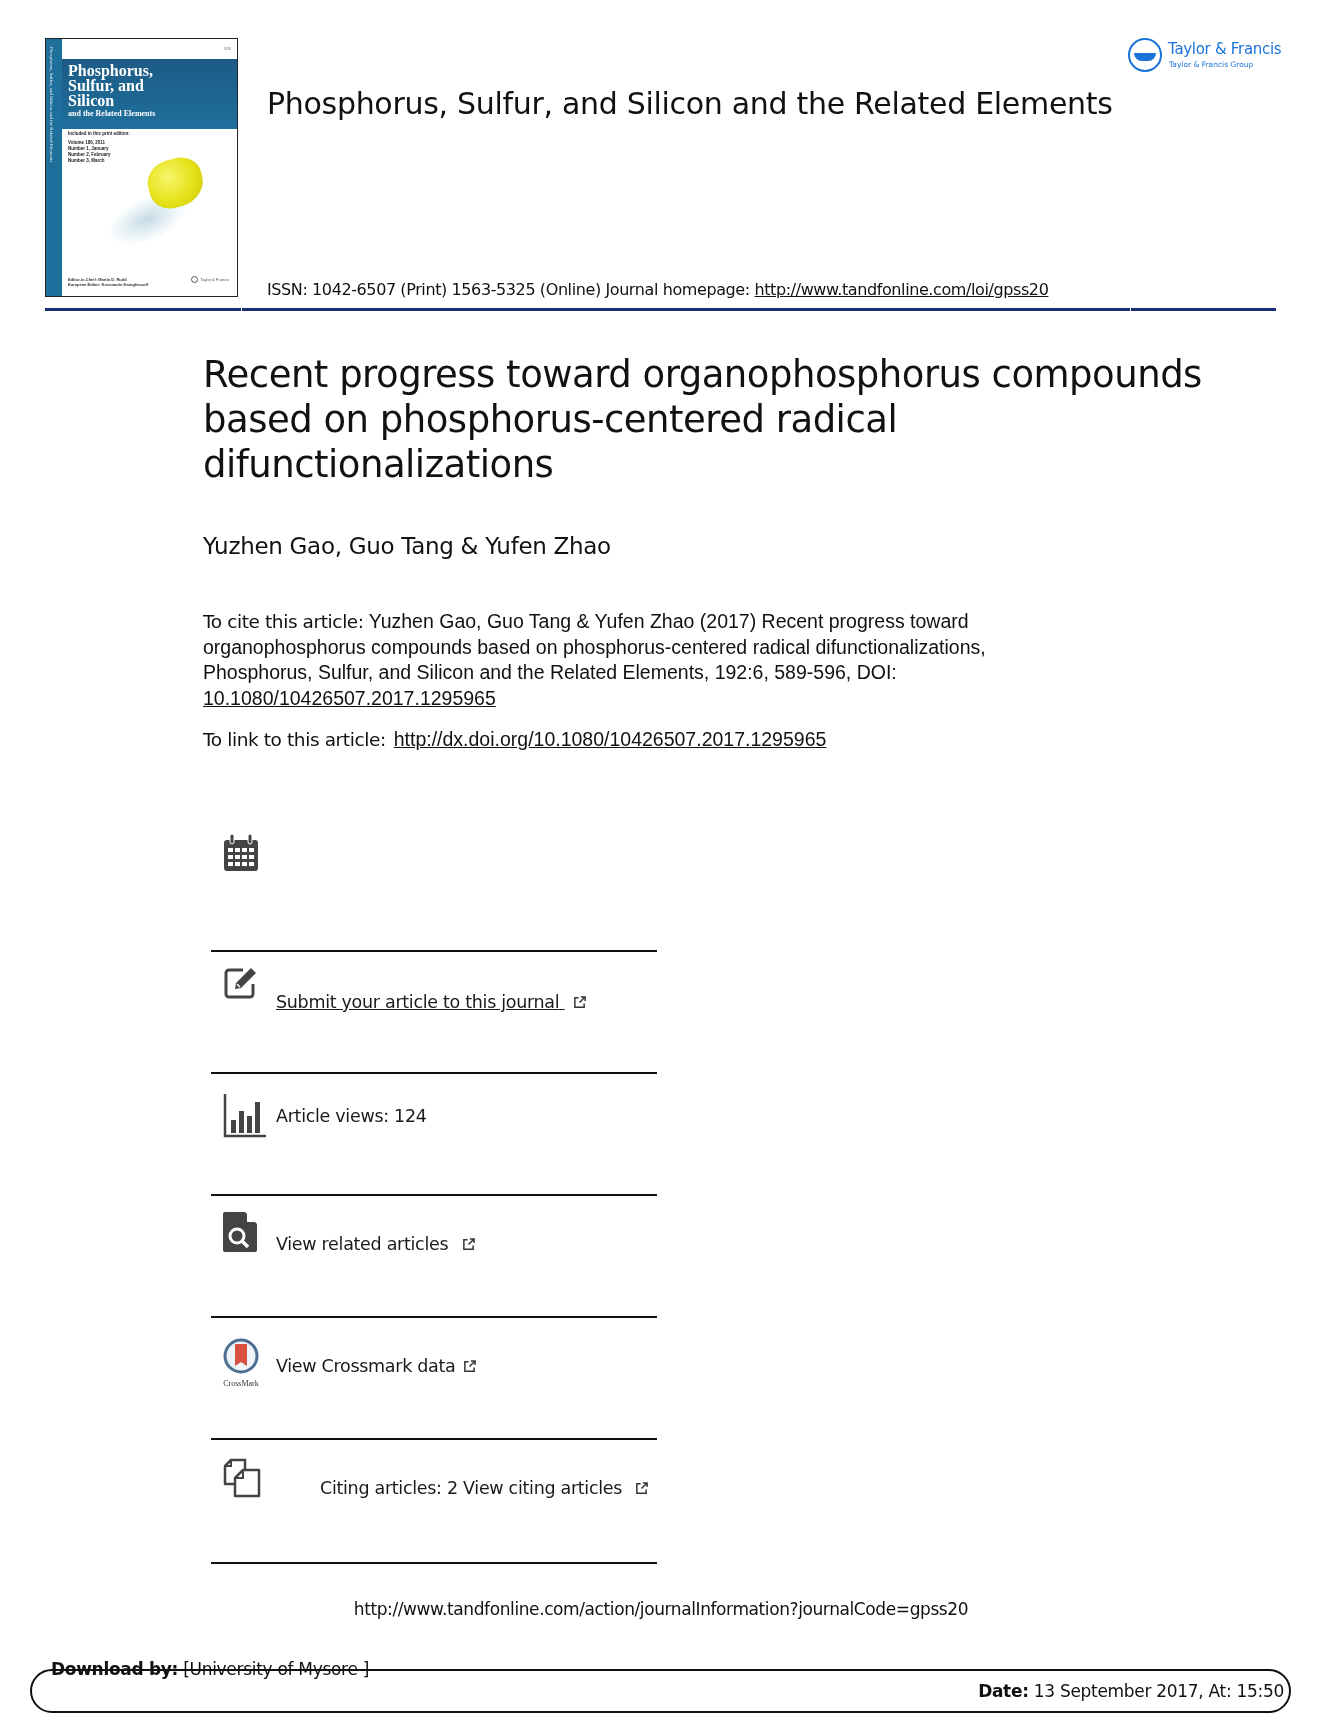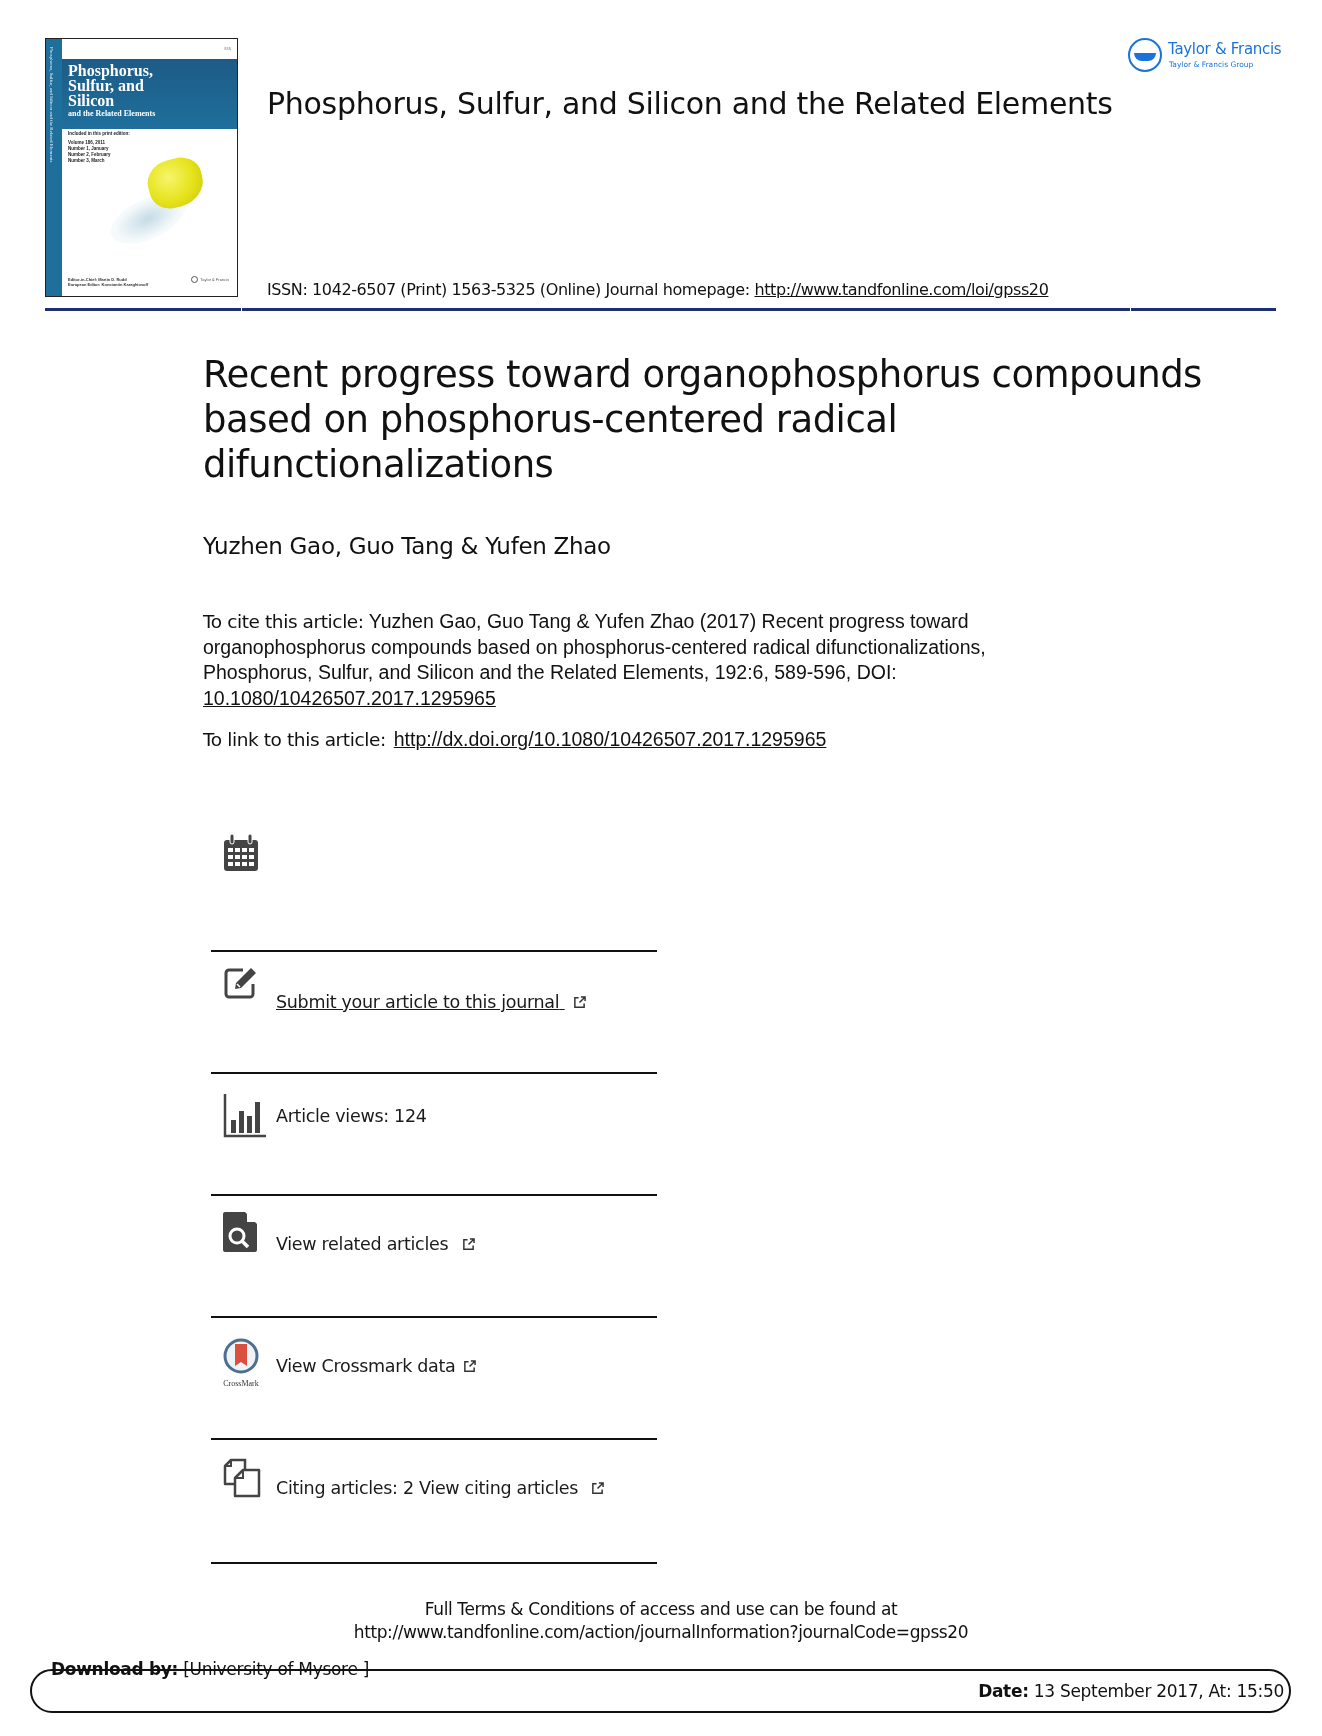--- a/index.html
+++ b/index.html
@@ -206,33 +206,32 @@
   <div class="rule" style="top:608px;"></div>
 
   <div class="row" style="top:610px;height:122px;">
     <svg class="icon" style="top:18px;" width="38" height="40" viewBox="0 0 38 40">
       <path d="M14 2 H8 L2 8 V26 H12" fill="none" stroke="#444" stroke-width="2.5" stroke-linejoin="round"></path>
       <path d="M8 2 V8 H2" fill="none" stroke="#444" stroke-width="2"></path>
       <path d="M14 2 H22 V12" fill="none" stroke="#444" stroke-width="2.5"></path>
       <path d="M20 12 H36 V38 H12 V20 Z" fill="none" stroke="#444" stroke-width="2.5" stroke-linejoin="round"></path>
       <path d="M20 12 V20 H12" fill="none" stroke="#444" stroke-width="2"></path>
     </svg>
-    <div class="txt" style="top:38px;">
+    <div class="txt" style="top:38px;margin-left:44px;">
       <span>Citing articles: 2 View citing articles</span>
       <svg class="ext" viewBox="0 0 14 14">
           <path d="M6 2 H2 V12 H12 V8" fill="none" stroke="#333" stroke-width="1.6"></path>
           <path d="M7 7 L13 1 M8.5 1 H13 V5.5" fill="none" stroke="#333" stroke-width="1.6"></path>
         </svg>
     </div>
   </div>
   <div class="rule" style="top:732px;"></div>
 </div>
 
 <div class="abs terms">
-  <div>Full Terms &amp; Conditions of access and use can be found at</div>
   <div>http://www.tandfonline.com/action/journalInformation?journalCode=gpss20</div>
 </div>
 
 <div class="abs footer-box"></div>
 <div class="abs footer-left">
   <b>Download by:</b><span> [University of Mysore ]</span>
 </div>
 <div class="abs footer-right">
   <b>Date:</b><span> 13 September 2017, At: 15:50</span>
 </div>

